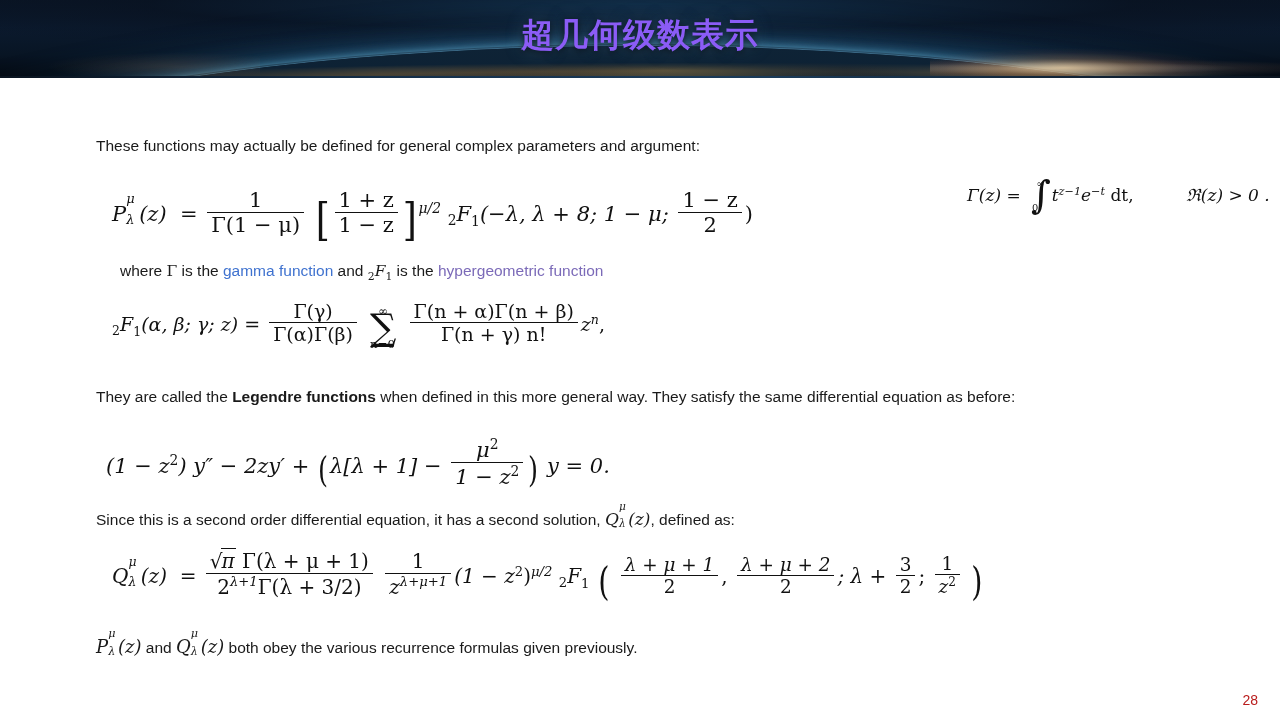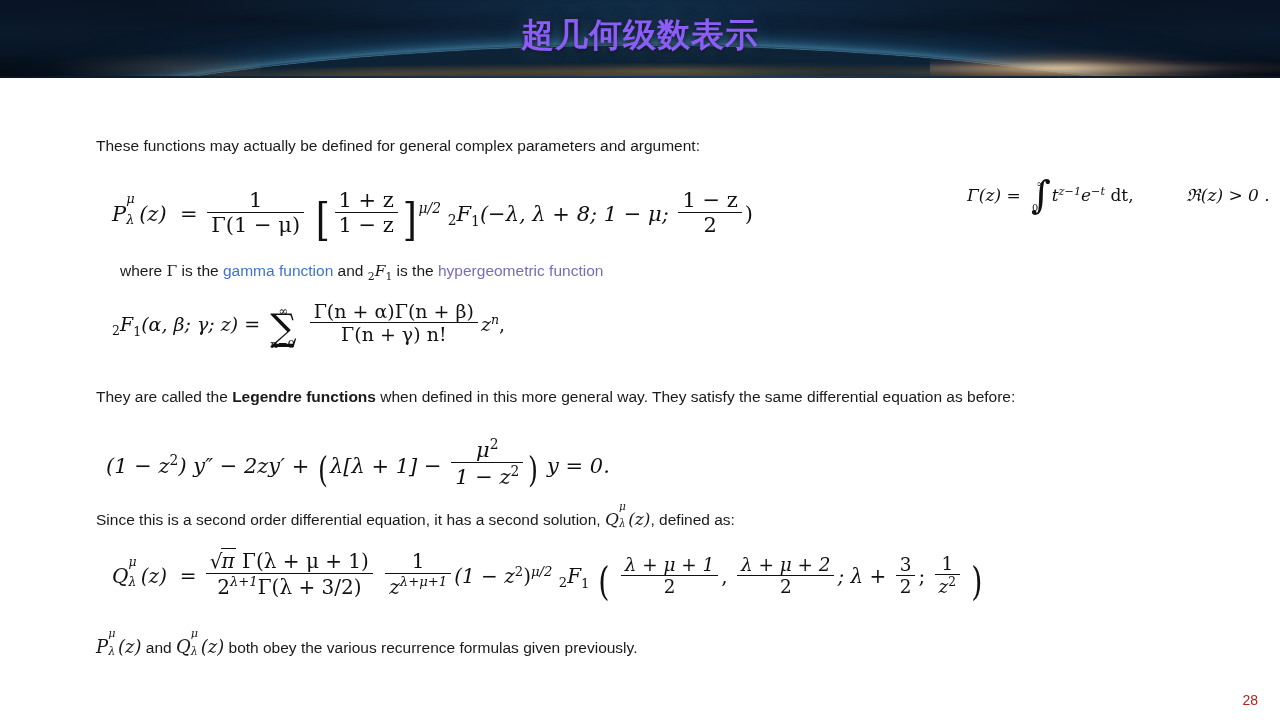--- a/index.html
+++ b/index.html
@@ -357,20 +357,24 @@
       <span style="display:inline-block;width:42px;"></span>
       <span class="mi">ℜ(z) &gt; 0 .</span>
     </div>
 
     <div class="ptext" style="left:96px; top:183px;margin-left:24px;">
       <span>where </span><span class="inline-math" style="font-style:normal;">Γ</span><span> is the </span><a class="link-blue" style="text-decoration:none;" href="#">gamma function</a><span> and </span><span class="inline-math"><sub style="font-size:0.7em;font-style:normal;">2</sub>F<sub style="font-size:0.7em;font-style:normal;">1</sub></span><span> is the </span><a class="link-purple" style="text-decoration:none;" href="#">hypergeometric function</a>
     </div>
 
     <div class="math" style="left:112px; top:222px; font-size:19px;">
       <span class="presub">2</span><span class="mi">F</span><sub class="s">1</sub><span class="mi">(α, β; γ; z) =</span>
+      <span class="frac">
+        <span class="num mup">Γ(γ)</span>
+        <span class="den mup">Γ(α)Γ(β)</span>
+      </span>
       <span class="sumop">
         <span class="lim-top">∞</span>
         <span class="sg">∑</span>
         <span class="lim-bot">n=0</span>
       </span>
       <span class="frac">
         <span class="num mup">Γ(n + α)Γ(n + β)</span>
         <span class="den mup">Γ(n + γ) n!</span>
       </span><span class="mi">z</span><sup class="si">n</sup><span class="mup">,</span>
     </div>

